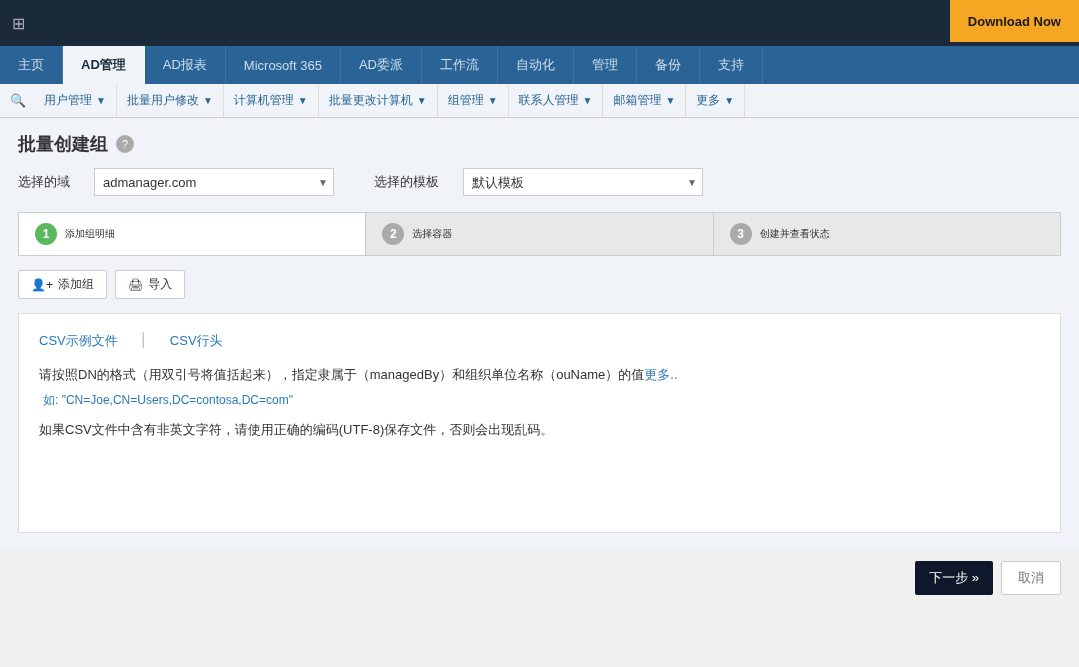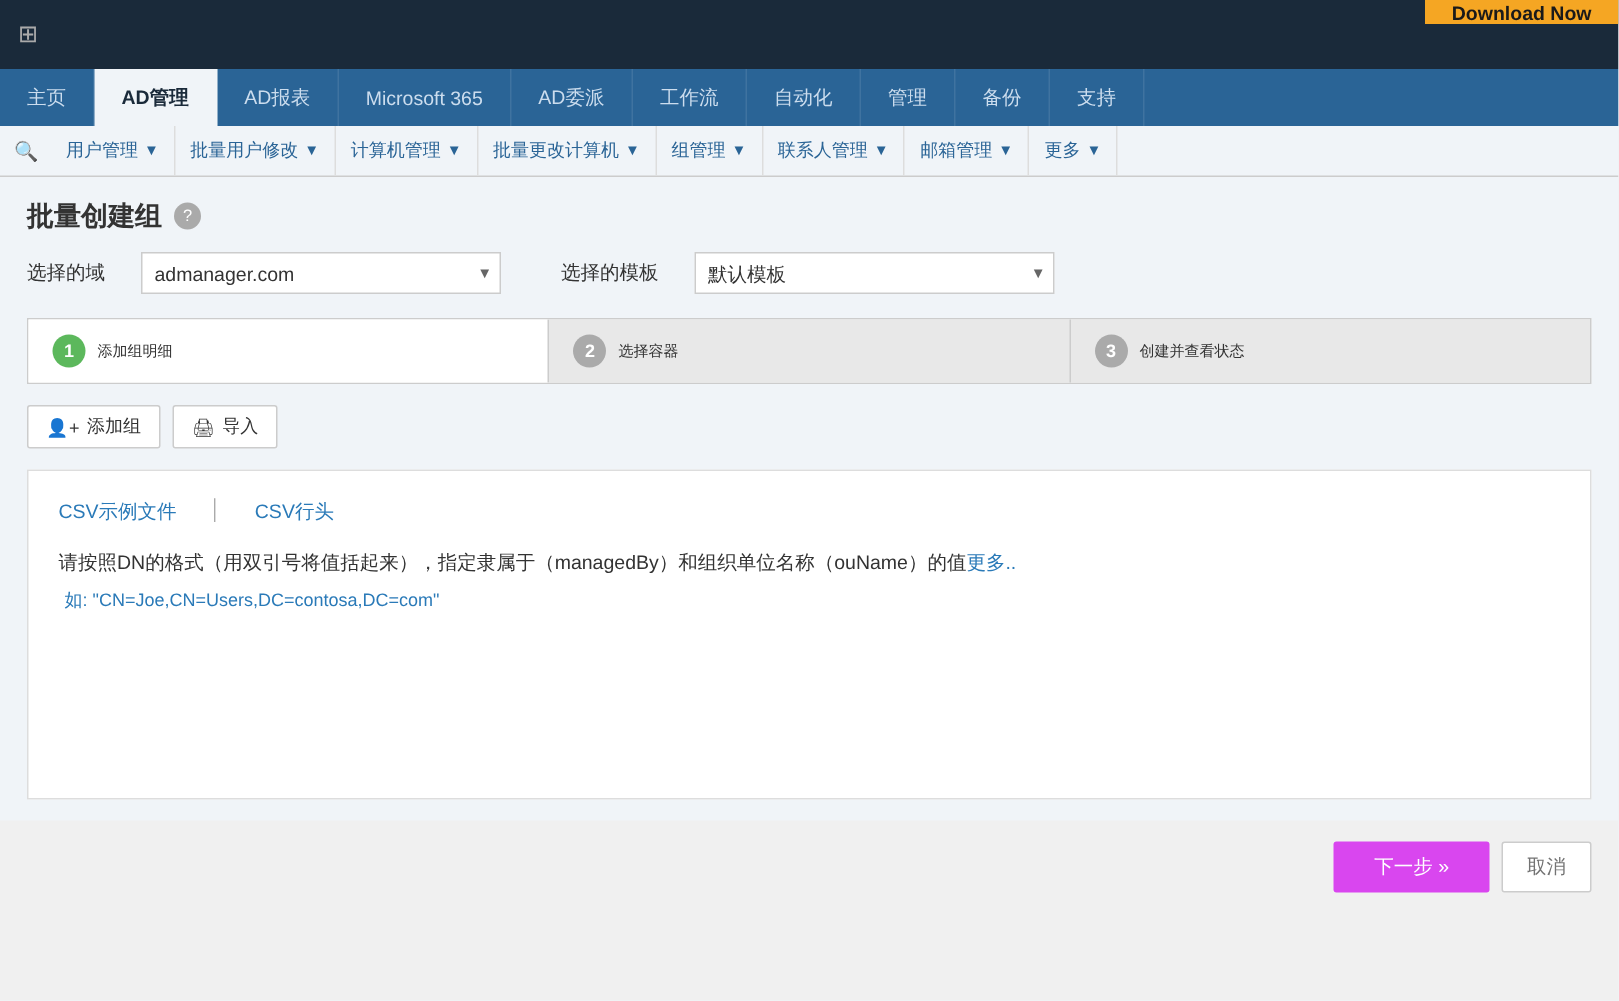--- a/index.html
+++ b/index.html
@@ -34,21 +34,21 @@
     }
     .download-now-btn {
       position: absolute;
       right: 0;
       top: 0;
       background: #f5a623;
       color: #1a1a1a;
       font-weight: bold;
       font-size: 13px;
       padding: 0 18px;
-      height: 16px;
+      height: 42px;
       border: none;
       cursor: pointer;
       display: flex;
       align-items: center;
     }
 
     
     .main-nav {
       background: #2a6496;
       display: flex;
@@ -273,24 +273,24 @@
     }
 
     
     .page-footer {
       display: flex;
       justify-content: flex-end;
       padding: 14px 18px;
       gap: 8px;
     }
     .btn-next {
-      background: #d946ef;
+      background: #0f172a;
       color: white;
       border: none;
-      padding: 7px 27px;
+      padding: 7px 14px;
       font-size: 13px;
       cursor: pointer;
       border-radius: 2px;
       display: flex;
       align-items: center;
       gap: 4px;
     }
     .btn-cancel {
       background: white;
       color: #737373;
@@ -415,19 +415,20 @@
   <div class="info-box">
     <div class="info-links">
       <a class="info-link">CSV示例文件</a>
       <span class="info-divider">│</span>
       <a class="info-link">CSV行头</a>
     </div>
     <p class="info-text">
       <span>请按照DN的格式（用双引号将值括起来），指定隶属于（managedBy）和组织单位名称（ouName）的值</span><span class="highlight">更多..</span>
     </p>
     <p class="info-example">如: "CN=Joe,CN=Users,DC=contosa,DC=com"</p>
+    <p class="info-warning">如果CSV文件中含有非英文字符，请使用正确的编码(UTF-8)保存文件，否则会出现乱码。</p>
   </div>
 </div>
 
 <div class="page-footer">
   <button class="btn-next">下一步 »</button>
   <button class="btn-cancel">取消</button>
 </div>
 
 </body></html>

